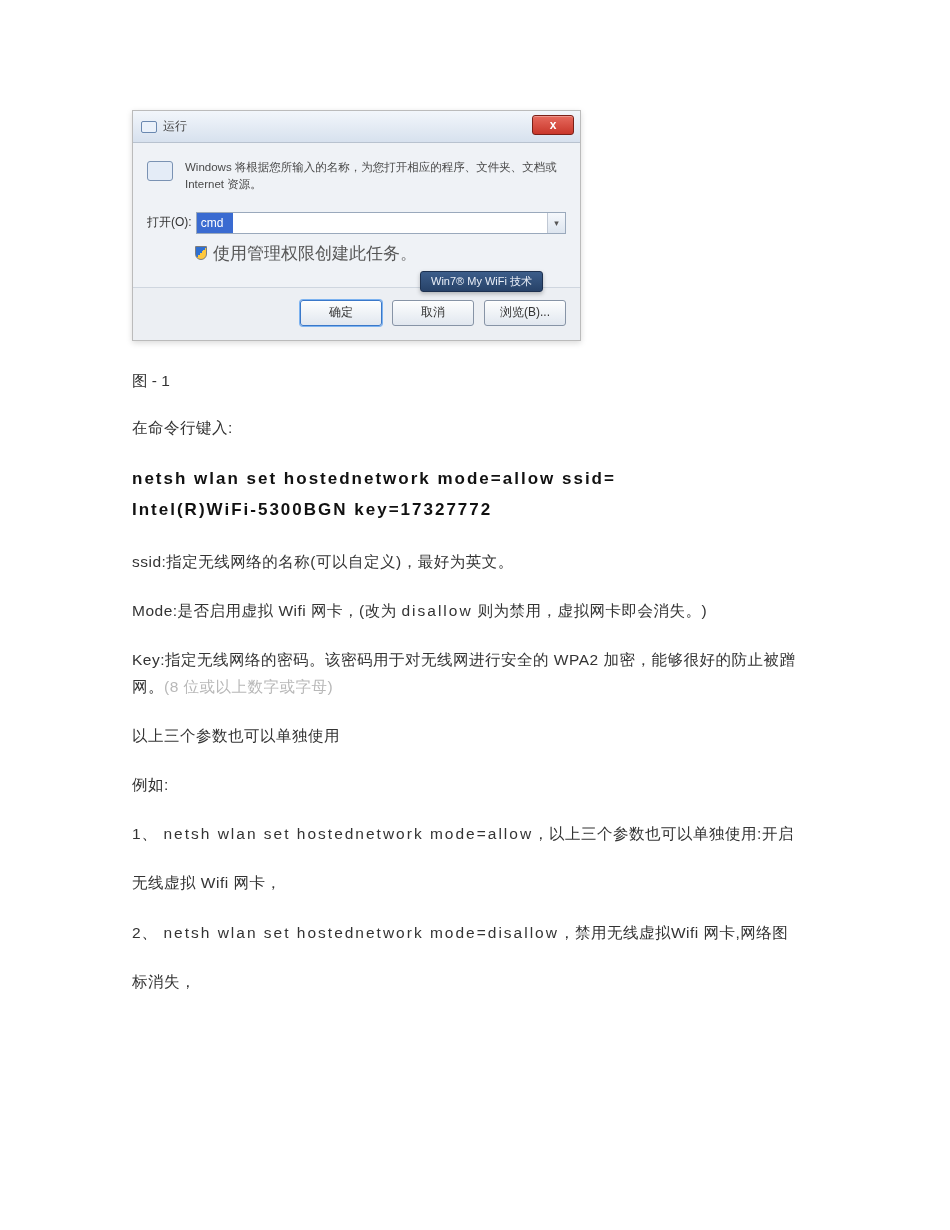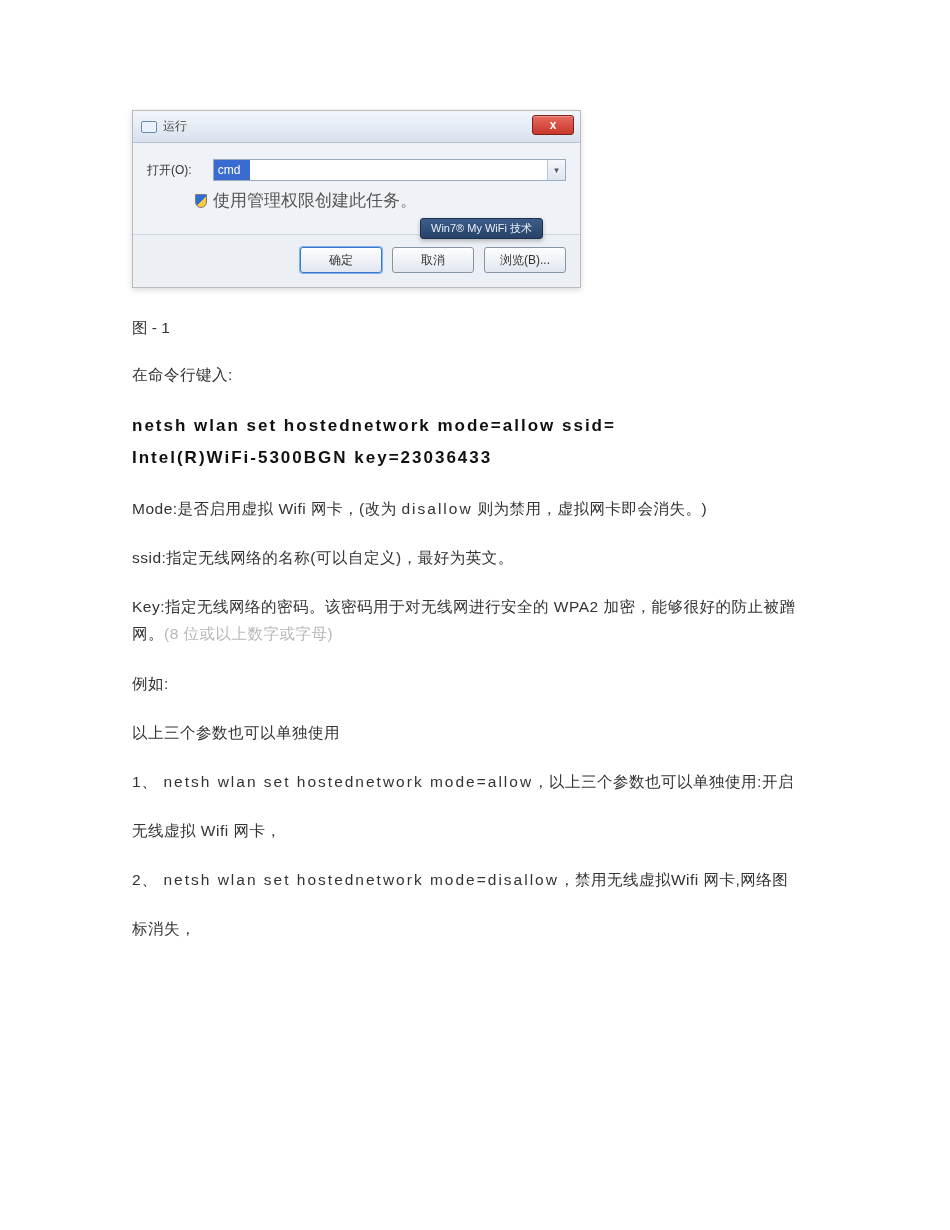--- a/index.html
+++ b/index.html
@@ -59,21 +59,21 @@
   .intro-icon {
     width: 26px; height: 20px;
     border: 1px solid #7a92b3;
     border-radius: 3px;
     background: #e4ecf7;
     flex: 0 0 26px;
     margin-top: 2px;
   }
   .intro-text { font-size: 11.5px; color: #4a4a4a; line-height: 1.5; }
 
-  .open-row { display: flex; align-items: center; gap: 21px; margin-bottom: 8px; }
+  .open-row { display: flex; align-items: center; gap: 4px; margin-bottom: 8px; }
   .open-label { font-size: 12px; color: #333; }
   .open-input-wrap {
     flex: 1;
     display: flex;
     border: 1px solid #9aa9bc;
     background: #fff;
     height: 22px;
     align-items: center;
     justify-content: space-between;
   }
@@ -164,20 +164,24 @@
 <div class="page">
 
   <div class="run-dialog">
     <div class="titlebar">
       <span class="app-icon"></span>
       <span class="title-text">运行</span>
       <div class="close-btn">x</div>
     </div>
 
     <div class="dlg-body">
+      <div class="intro-row">
+        <div class="intro-icon"></div>
+        <div class="intro-text">Windows 将根据您所输入的名称，为您打开相应的程序、文件夹、文档或 Internet 资源。</div>
+      </div>
 
       <div class="open-row">
         <span class="open-label">打开(O):</span>
         <div class="open-input-wrap">
           <input class="open-input" value="cmd" style="">
           <span class="open-input-rest"></span>
           <span class="open-dd">▾</span>
         </div>
       </div>
 
@@ -197,38 +201,38 @@
       <button class="win-btn">浏览(B)...</button>
     </div>
   </div>
 
   <div class="caption">图 - 1</div>
 
   <div class="para">在命令行键入:</div>
 
   <div class="cmd">
     <span>netsh wlan set hostednetwork mode=allow ssid=</span><br>
-    <span>Intel(R)WiFi-5300BGN </span><span>key=23036433</span>
-  </div>
-
+    <span>Intel(R)WiFi-5300BGN </span><span>key=17327772</span>
+  </div>
+
+
+  <div class="para">ssid:指定无线网络的名称(可以自定义)，最好为英文。</div>
 
   <div class="para">
     <span>Mode:是否启用虚拟 Wifi 网卡，(改为 </span><span class="ltr">disallow</span><span> 则为禁用，虚拟网卡即会消失。)</span>
   </div>
 
-  <div class="para">ssid:指定无线网络的名称(可以自定义)，最好为英文。</div>
-
   <div class="para">
     <span>Key:指定无线网络的密码。该密码用于对无线网进行安全的 WPA2 加密，能够很好的防止被蹭网。</span><span class="gray">(8 位或以上数字或字母)</span>
   </div>
 
+  <div class="para">以上三个参数也可以单独使用</div>
+
   <div class="para">例如:</div>
 
-  <div class="para">以上三个参数也可以单独使用</div>
-
   <div class="para">
     <span class="example-num">1、 </span><span class="cmd-inline">netsh wlan set hostednetwork mode=allow</span><span class="after-cmd">，以上三个参数也可以单独使用:开启</span>
   </div>
 
   <div class="para">无线虚拟 Wifi 网卡，</div>
 
   <div class="para">
     <span class="example-num">2、 </span><span class="cmd-inline">netsh wlan set hostednetwork mode=disallow</span><span class="after-cmd">，禁用无线虚拟Wifi 网卡,网络图</span>
   </div>
 

